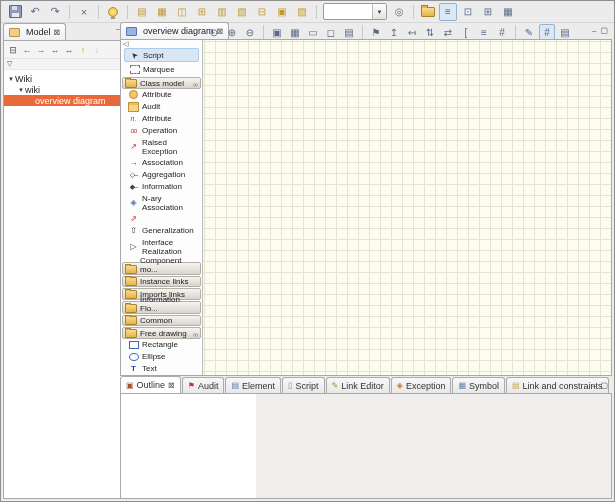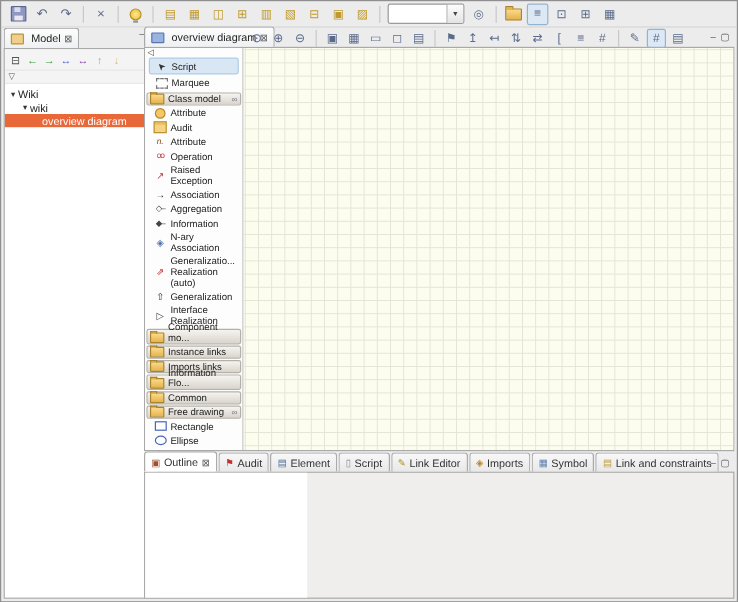--- a/index.html
+++ b/index.html
@@ -267,21 +267,20 @@
         <div class="pitem">
           <span class="picon comp-g">◆–</span>
           <span class="lbl">Information</span>
         </div>
         <div class="pitem">
           <span class="picon nary-g">◈</span>
           <span class="lbl">N-ary Association</span>
         </div>
         <div class="pitem">
           <span class="picon genr-g">⇗</span>
-          <span class="lbl">Generalizatio... Realization (auto)</span>
         </div>
         <div class="pitem">
           <span class="picon gen-g">⇧</span>
           <span class="lbl">Generalization</span>
         </div>
         <div class="pitem">
           <span class="picon ireal-g">▷</span>
           <span class="lbl">Interface Realization</span>
         </div>
 
@@ -356,21 +355,21 @@
         <div class="bp-tab">
           <span class="bp-ico" style="color:#8a8a8a">▯</span>
           <span>Script</span>
         </div>
         <div class="bp-tab">
           <span class="bp-ico" style="color:#b09020">✎</span>
           <span>Link Editor</span>
         </div>
         <div class="bp-tab">
           <span class="bp-ico" style="color:#c08030">◈</span>
-          <span>Imports</span>
+          <span>Exception</span>
         </div>
         <div class="bp-tab">
           <span class="bp-ico" style="color:#6080b0">▦</span>
           <span>Symbol</span>
         </div>
         <div class="bp-tab">
           <span class="bp-ico" style="color:#c0a040">▤</span>
           <span>Link and constraints</span>
         </div>
         <div class="bp-minmax">

